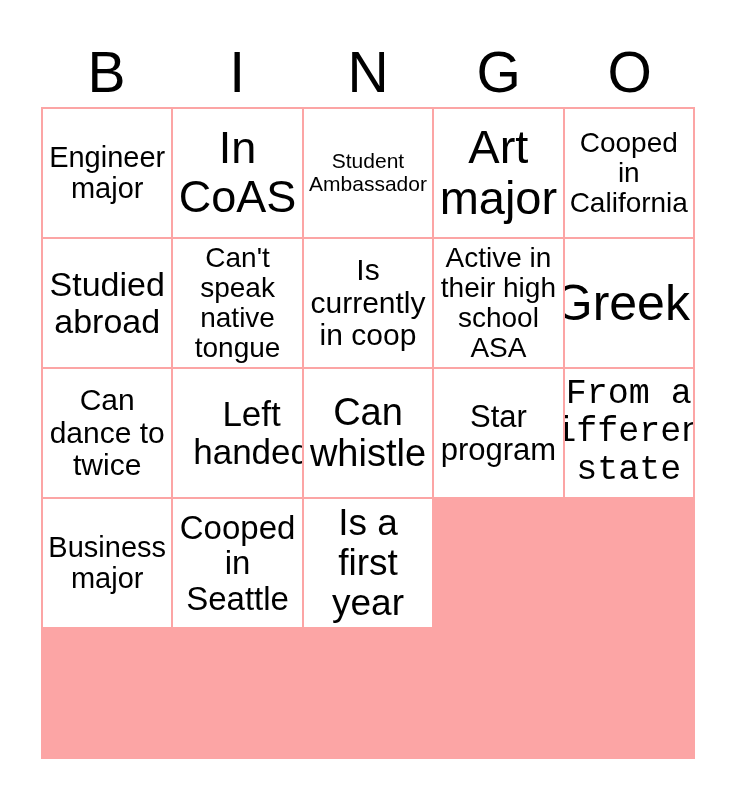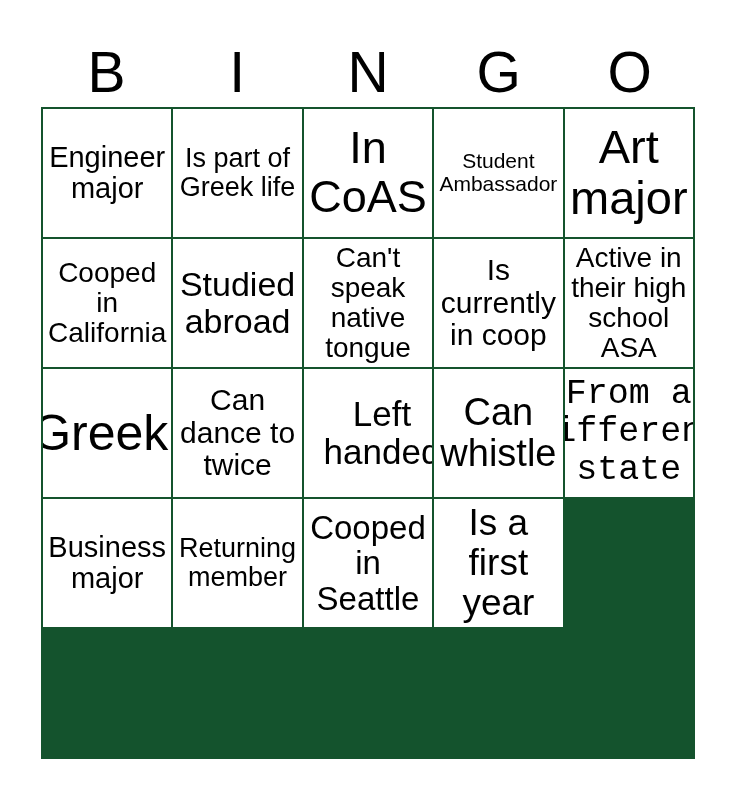--- a/index.html
+++ b/index.html
@@ -65,26 +65,23 @@
 <body>
 
 <div class="page" style="background: rgb(255, 255, 255); color: rgb(0, 0, 0);">
   <div class="bingo-header">
     <span class="hl">B</span>
     <span class="hl">I</span>
     <span class="hl">N</span>
     <span class="hl">G</span>
     <span class="hl">O</span>
   </div>
-  <div class="board" id="board" style="background: #14532d;">
+  <div class="board" id="board" style="background: #fca5a5;">
       <div class="cell">
         <span class="cell-text" style="font-size: 29px;">Engineer<br>major</span>
-      </div>
-      <div class="cell">
-        <span class="cell-text" style="font-size: 27px;">Is part of<br>Greek life</span>
       </div>
       <div class="cell">
         <span class="cell-text" style="font-size: 45px;">In<br>CoAS</span>
       </div>
       <div class="cell">
         <span class="cell-text" style="font-size: 21px; text-align: center;">Student<br>Ambassador</span>
       </div>
       <div class="cell">
         <span class="cell-text" style="font-size: 47px;">Art<br>major</span>
       </div>
@@ -109,27 +106,27 @@
       <div class="cell">
         <span class="cell-text" style="font-size: 30px;">Can<br>dance to<br>twice</span>
       </div>
       <div class="cell">
         <span class="cell-text" style="font-size: 35px; margin-left: 28px;">Left<br>handed</span>
       </div>
       <div class="cell">
         <span class="cell-text" style="font-size: 38px;">Can<br>whistle</span>
       </div>
       <div class="cell">
+        <span class="cell-text" style="font-size: 31px;">Star<br>program</span>
+      </div>
+      <div class="cell">
         <span class="cell-text" style="font-size: 35px; font-family: Liberation Mono, monospace;">From a<br>different<br>state</span>
       </div>
       <div class="cell">
         <span class="cell-text" style="font-size: 29px;">Business<br>major</span>
-      </div>
-      <div class="cell">
-        <span class="cell-text" style="font-size: 27px;">Returning<br>member</span>
       </div>
       <div class="cell">
         <span class="cell-text" style="font-size: 33px;">Cooped<br>in<br>Seattle</span>
       </div>
       <div class="cell">
         <span class="cell-text" style="font-size: 37px;">Is a<br>first<br>year</span>
       </div>
     </div>
 </div>
 

